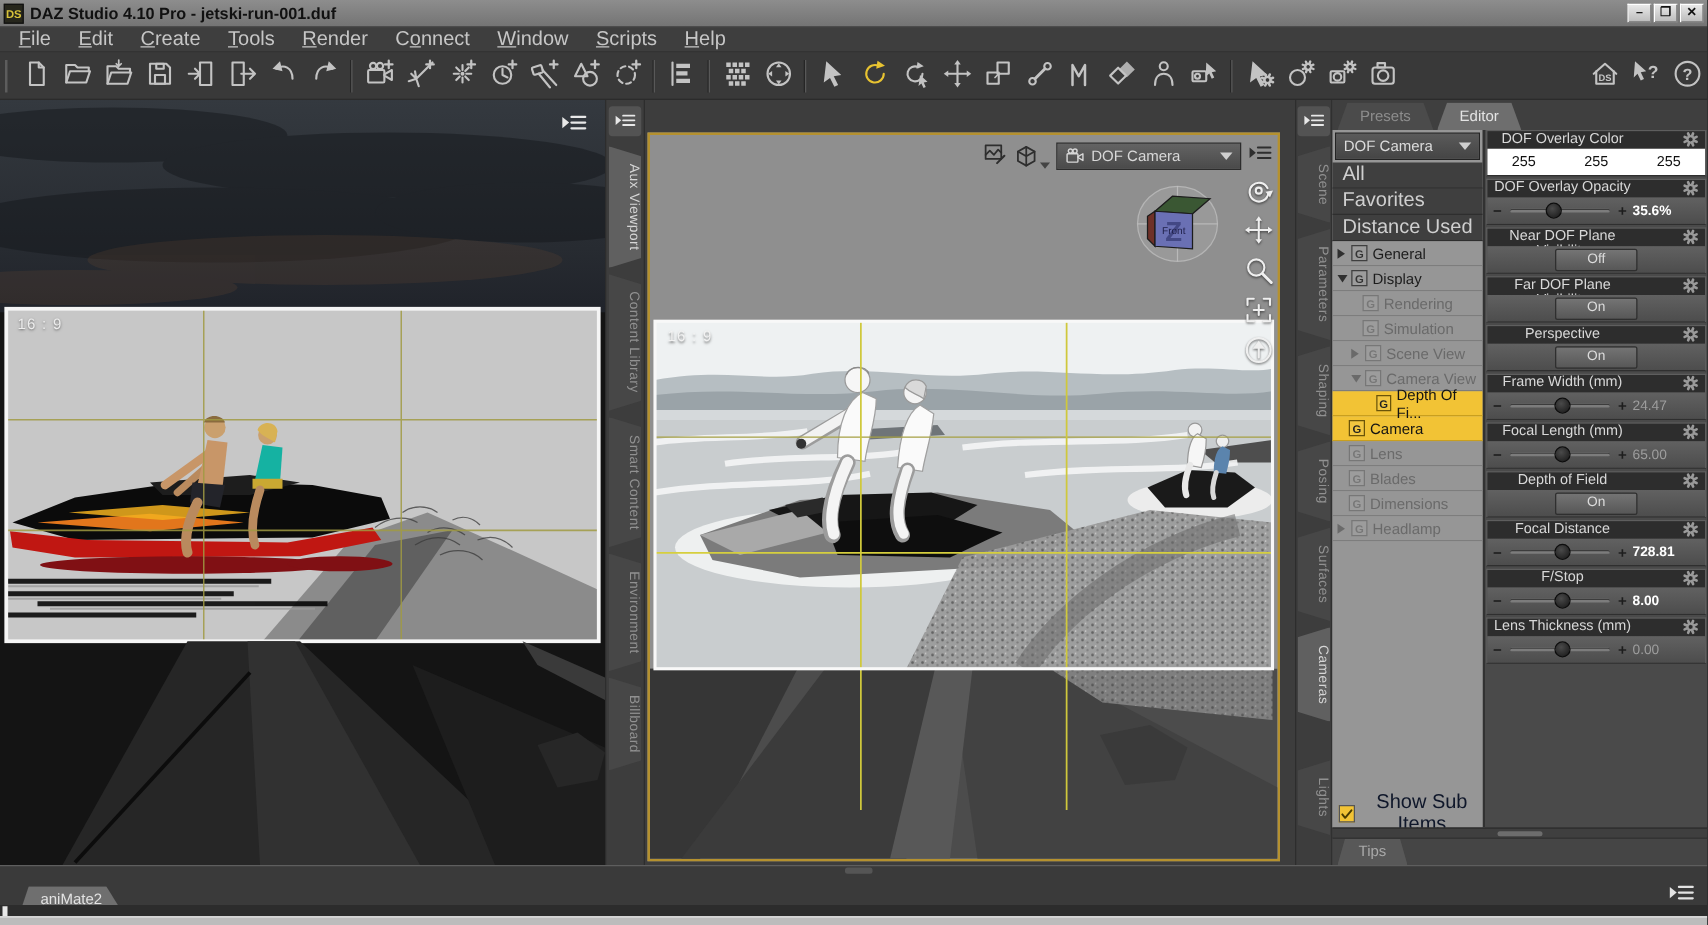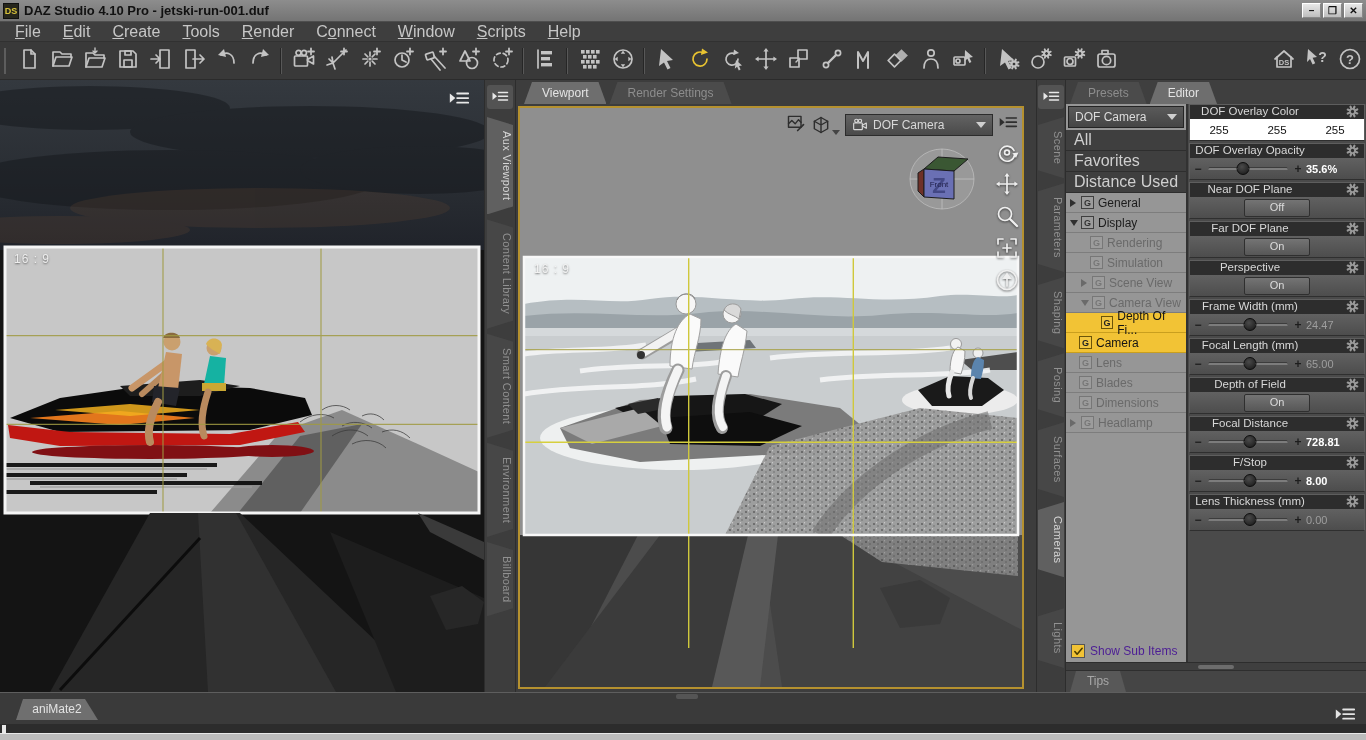--- a/index.html
+++ b/index.html
@@ -72,21 +72,21 @@
   .tarrow{width:11px;display:inline-block;margin-left:2px;}
   .tarrow.collapsed{width:0;height:0;border-top:4px solid transparent;border-bottom:4px solid transparent;border-left:6px solid #2f2f2f;margin:0 5px 0 4px;}
   .tarrow.expanded{width:0;height:0;border-left:4px solid transparent;border-right:4px solid transparent;border-top:6px solid #2f2f2f;margin:0 3px 0 4px;}
   .trow.dim .tarrow.collapsed{border-left-color:#6a6a6a;}
   .trow.dim .tarrow.expanded{border-top-color:#6a6a6a;}
   .gbox{width:13px;height:13px;border:1px solid #3f3f3f;font-size:9px;font-weight:bold;display:flex;align-items:center;justify-content:center;
     margin-right:4px;box-sizing:border-box;color:#333;background:rgba(255,255,255,.06);}
   .trow.dim .gbox{border-color:#777;color:#777;}
   .trow.selected .gbox{border-color:#6b5408;color:#222;}
   .pfill{flex:1;background:#969696;}
-  .pssi{height:22px;display:flex;align-items:center;gap:5px;padding-left:5px;background:#969696;color:#4c1d95;font-size:12px;}
+  .pssi{height:22px;display:flex;align-items:center;gap:5px;padding-left:5px;background:#969696;color:#0f172a;font-size:16px;text-align:center;}
   .chk{width:14px;height:14px;background:#f2c335;border:1px solid #555;box-sizing:border-box;display:flex;align-items:center;justify-content:center;color:#4a3c00;}
   .pright{flex:1;background:#4a4a4a;display:flex;flex-direction:column;}
   .pfilter{height:26px;display:flex;align-items:center;gap:3px;padding:2px 2px 2px 3px;box-sizing:border-box;}
   .magbtn{width:24px;height:20px;display:flex;align-items:center;justify-content:center;color:#b9b9b9;}
   .pfilter input{flex:1;height:20px;background:#3e3e3e;border:1px solid #292929;color:#cfcfcf;font-size:11.5px;padding:0 6px;
     font-family:"Liberation Sans",sans-serif;box-sizing:border-box;outline:none;}
   .pfilter input::placeholder{color:#8f8f8f;}
   .params{display:flex;flex-direction:column;}
   .param{margin:0 1px 2px 1px;border:1px solid #5e5e5e;border-bottom-color:#2f2f2f;box-sizing:border-box;}
   .phead{height:14px;background:#2d2d2d;display:flex;align-items:flex-start;gap:36px;}
@@ -103,21 +103,21 @@
   .sval.emph{color:#fff;font-weight:bold;}
   .togglebtn{margin:0 auto;width:64px;height:16px;line-height:15px;text-align:center;background:linear-gradient(#747474,#575757);
     border:1px solid #2f2f2f;border-radius:2px;color:#dcdcdc;font-size:11px;}
   .psplit{position:absolute;left:0;top:582px;width:300px;height:8px;background:#3f3f3f;border-top:1px solid #2d2d2d;box-sizing:border-box;}
   .psplit .handle{width:36px;height:4px;background:#6d6d6d;border-radius:2px;margin:2px auto;}
   .ptips{position:absolute;left:0;top:590px;width:300px;height:22px;background:#454545;border-top:1px solid #2e2e2e;display:flex;box-sizing:border-box;}
   .tips-tab{margin-left:4px;width:56px;line-height:20px;text-align:center;background:#585858;color:#a8a8a8;font-size:12px;
     clip-path:polygon(6px 0,calc(100% - 6px) 0,100% 100%,0 100%);}
   
   .bottombar{position:absolute;left:0;top:692px;width:1366px;height:41px;background:#3a3a3a;border-top:1px solid #5e5e5e;box-sizing:border-box;}
-  .ani-tab{position:absolute;left:16px;top:6px;width:82px;height:21px;line-height:21px;text-align:center;background:#6f6f6f;color:#e3e3e3;
+  .ani-tab{position:absolute;left:16px;top:16px;width:82px;height:21px;line-height:21px;text-align:center;background:#6f6f6f;color:#e3e3e3;
     font-size:12px;clip-path:polygon(7px 0,calc(100% - 13px) 0,100% 100%,0 100%);}
   .timeline{position:absolute;left:0;top:31px;width:1366px;height:10px;background:#2c2c2c;}
   .tick{position:absolute;left:2px;top:1px;width:4px;height:8px;background:#e8e8e8;}
   .bb-menu{position:absolute;right:8px;top:11px;color:#e3e3e3;width:24px;height:20px;}
   .taskbar-edge{position:absolute;left:0;top:733px;width:1366px;height:7px;background:#bcbcbc;border-top:1px solid #e8e8e8;box-sizing:border-box;}
   .split-arrows{position:absolute;left:676px;top:694px;width:22px;height:5px;background:#555;border-radius:2px;}
 </style>
 </head>
 <body>
 
@@ -501,24 +501,20 @@
           </svg>
         </div>
         <div class="vtab active">Aux Viewport</div>
         <div class="vtab">Content Library</div>
         <div class="vtab">Smart Content</div>
         <div class="vtab">Environment</div>
         <div class="vtab">Billboard</div>
       </div>
 
     <div class="center-pane">
-      <div class="ctab-bar" id="centerTabs">
-          <div class="htab active">Viewport</div>
-          <div class="htab">Render Settings</div>
-        </div>
       <div class="viewport">
         <svg width="502" height="579" viewBox="0 0 502 579" style="position:absolute;left:0;top:0;">
           <defs>
             <pattern id="spk" width="8" height="6" patternUnits="userSpaceOnUse">
               <rect width="8" height="6" fill="#9b9b9b"></rect>
               <circle cx="2" cy="2" r="1.1" fill="#5e5e5e"></circle>
               <circle cx="6" cy="4" r="0.9" fill="#787878"></circle>
               <circle cx="4.5" cy="0.8" r="0.7" fill="#cdcdcd"></circle>
             </pattern>
             <clipPath id="cFrame">

